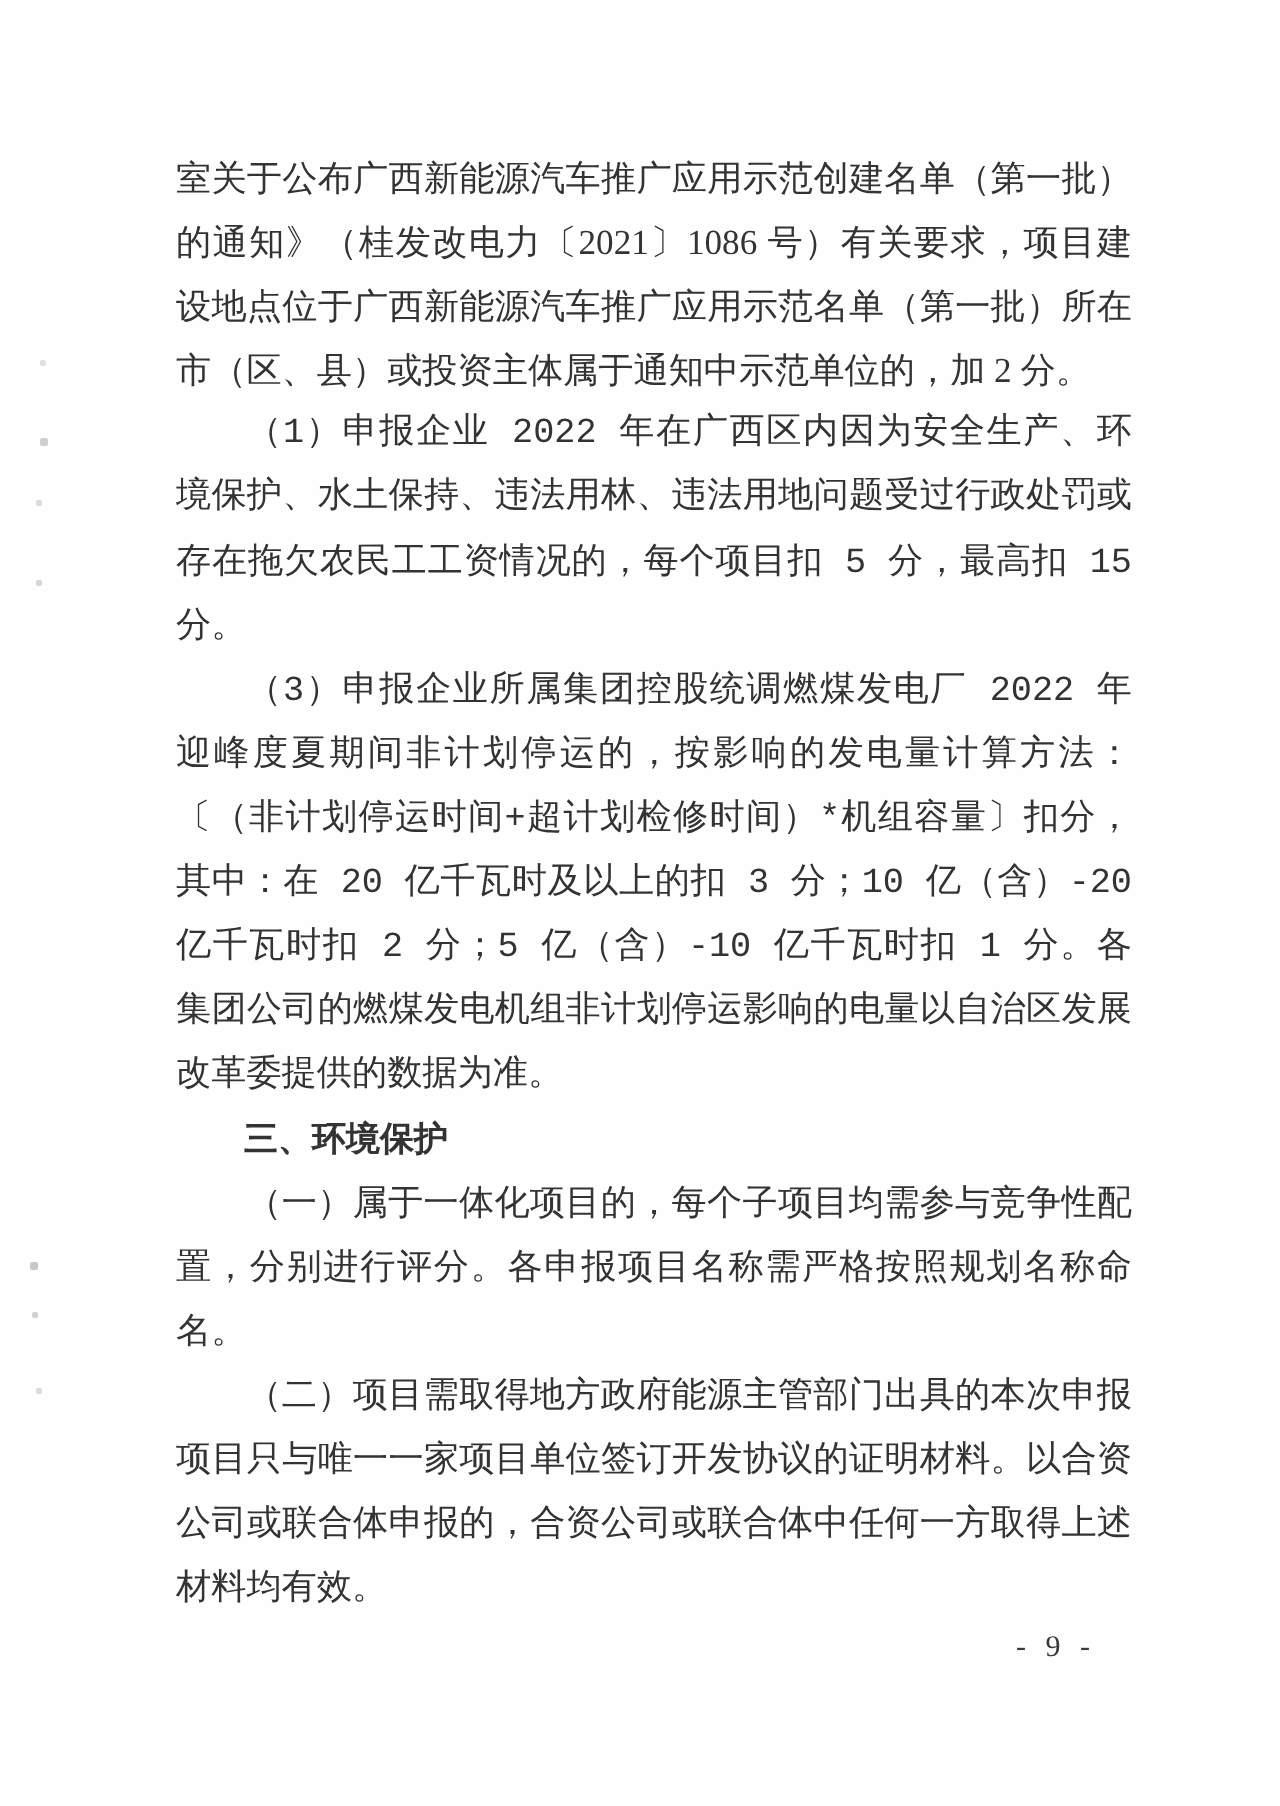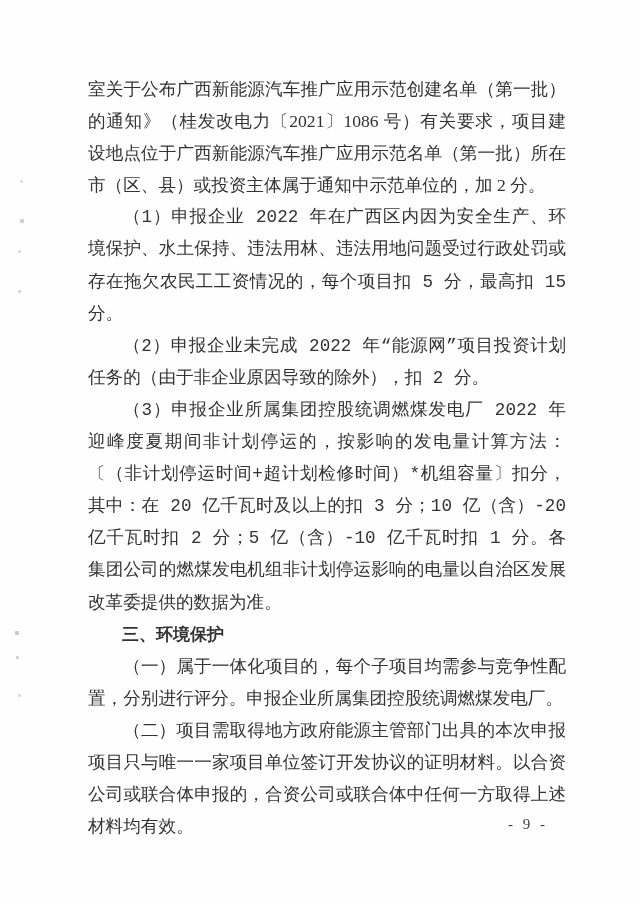--- a/index.html
+++ b/index.html
@@ -58,24 +58,23 @@
     border-radius: 1px;
   }
 </style>
 </head>
 <body>
 
 <div class="sheet">
   <div class="doc-body" id="doc-body">
       <p class="">室关于公布广西新能源汽车推广应用示范创建名单（第一批）的通知》（桂发改电力〔2021〕1086 号）有关要求，项目建设地点位于广西新能源汽车推广应用示范名单（第一批）所在市（区、县）或投资主体属于通知中示范单位的，加 2 分。</p>
       <p class="indent">（1）申报企业 2022 年在广西区内因为安全生产、环境保护、水土保持、违法用林、违法用地问题受过行政处罚或存在拖欠农民工工资情况的，每个项目扣 5 分，最高扣 15 分。</p>
-      <p class="indent">（2）申报企业未完成 2022 年“能源网”项目投资计划任务的（由于非企业原因导致的除外），扣 2 分。</p>
       <p class="indent">（3）申报企业所属集团控股统调燃煤发电厂 2022 年迎峰度夏期间非计划停运的，按影响的发电量计算方法：〔（非计划停运时间+超计划检修时间）*机组容量〕扣分，其中：在 20 亿千瓦时及以上的扣 3 分；10 亿（含）-20 亿千瓦时扣 2 分；5 亿（含）-10 亿千瓦时扣 1 分。各集团公司的燃煤发电机组非计划停运影响的电量以自治区发展改革委提供的数据为准。</p>
       <p class="indent bold">三、环境保护</p>
-      <p class="indent">（一）属于一体化项目的，每个子项目均需参与竞争性配置，分别进行评分。申报企业所属集团控股统调燃煤发电厂。</p>
+      <p class="indent">（一）属于一体化项目的，每个子项目均需参与竞争性配置，分别进行评分。各申报项目名称需严格按照规划名称命名。</p>
       <p class="indent">（二）项目需取得地方政府能源主管部门出具的本次申报项目只与唯一一家项目单位签订开发协议的证明材料。以合资公司或联合体申报的，合资公司或联合体中任何一方取得上述材料均有效。</p>
     </div>
   <div class="page-number">- 9 -</div>
   <div id="specks">
       <div class="speck" style="left: 20px; top: 180px; width: 3px; height: 3px; opacity: 0.3;"></div>
       <div class="speck" style="left: 20px; top: 219px; width: 4px; height: 4px; opacity: 0.45;"></div>
       <div class="speck" style="left: 18px; top: 250px; width: 3px; height: 3px; opacity: 0.35;"></div>
       <div class="speck" style="left: 18px; top: 290px; width: 3px; height: 3px; opacity: 0.4;"></div>
       <div class="speck" style="left: 15px; top: 631px; width: 4px; height: 4px; opacity: 0.55;"></div>
       <div class="speck" style="left: 16px; top: 656px; width: 3px; height: 3px; opacity: 0.45;"></div>

